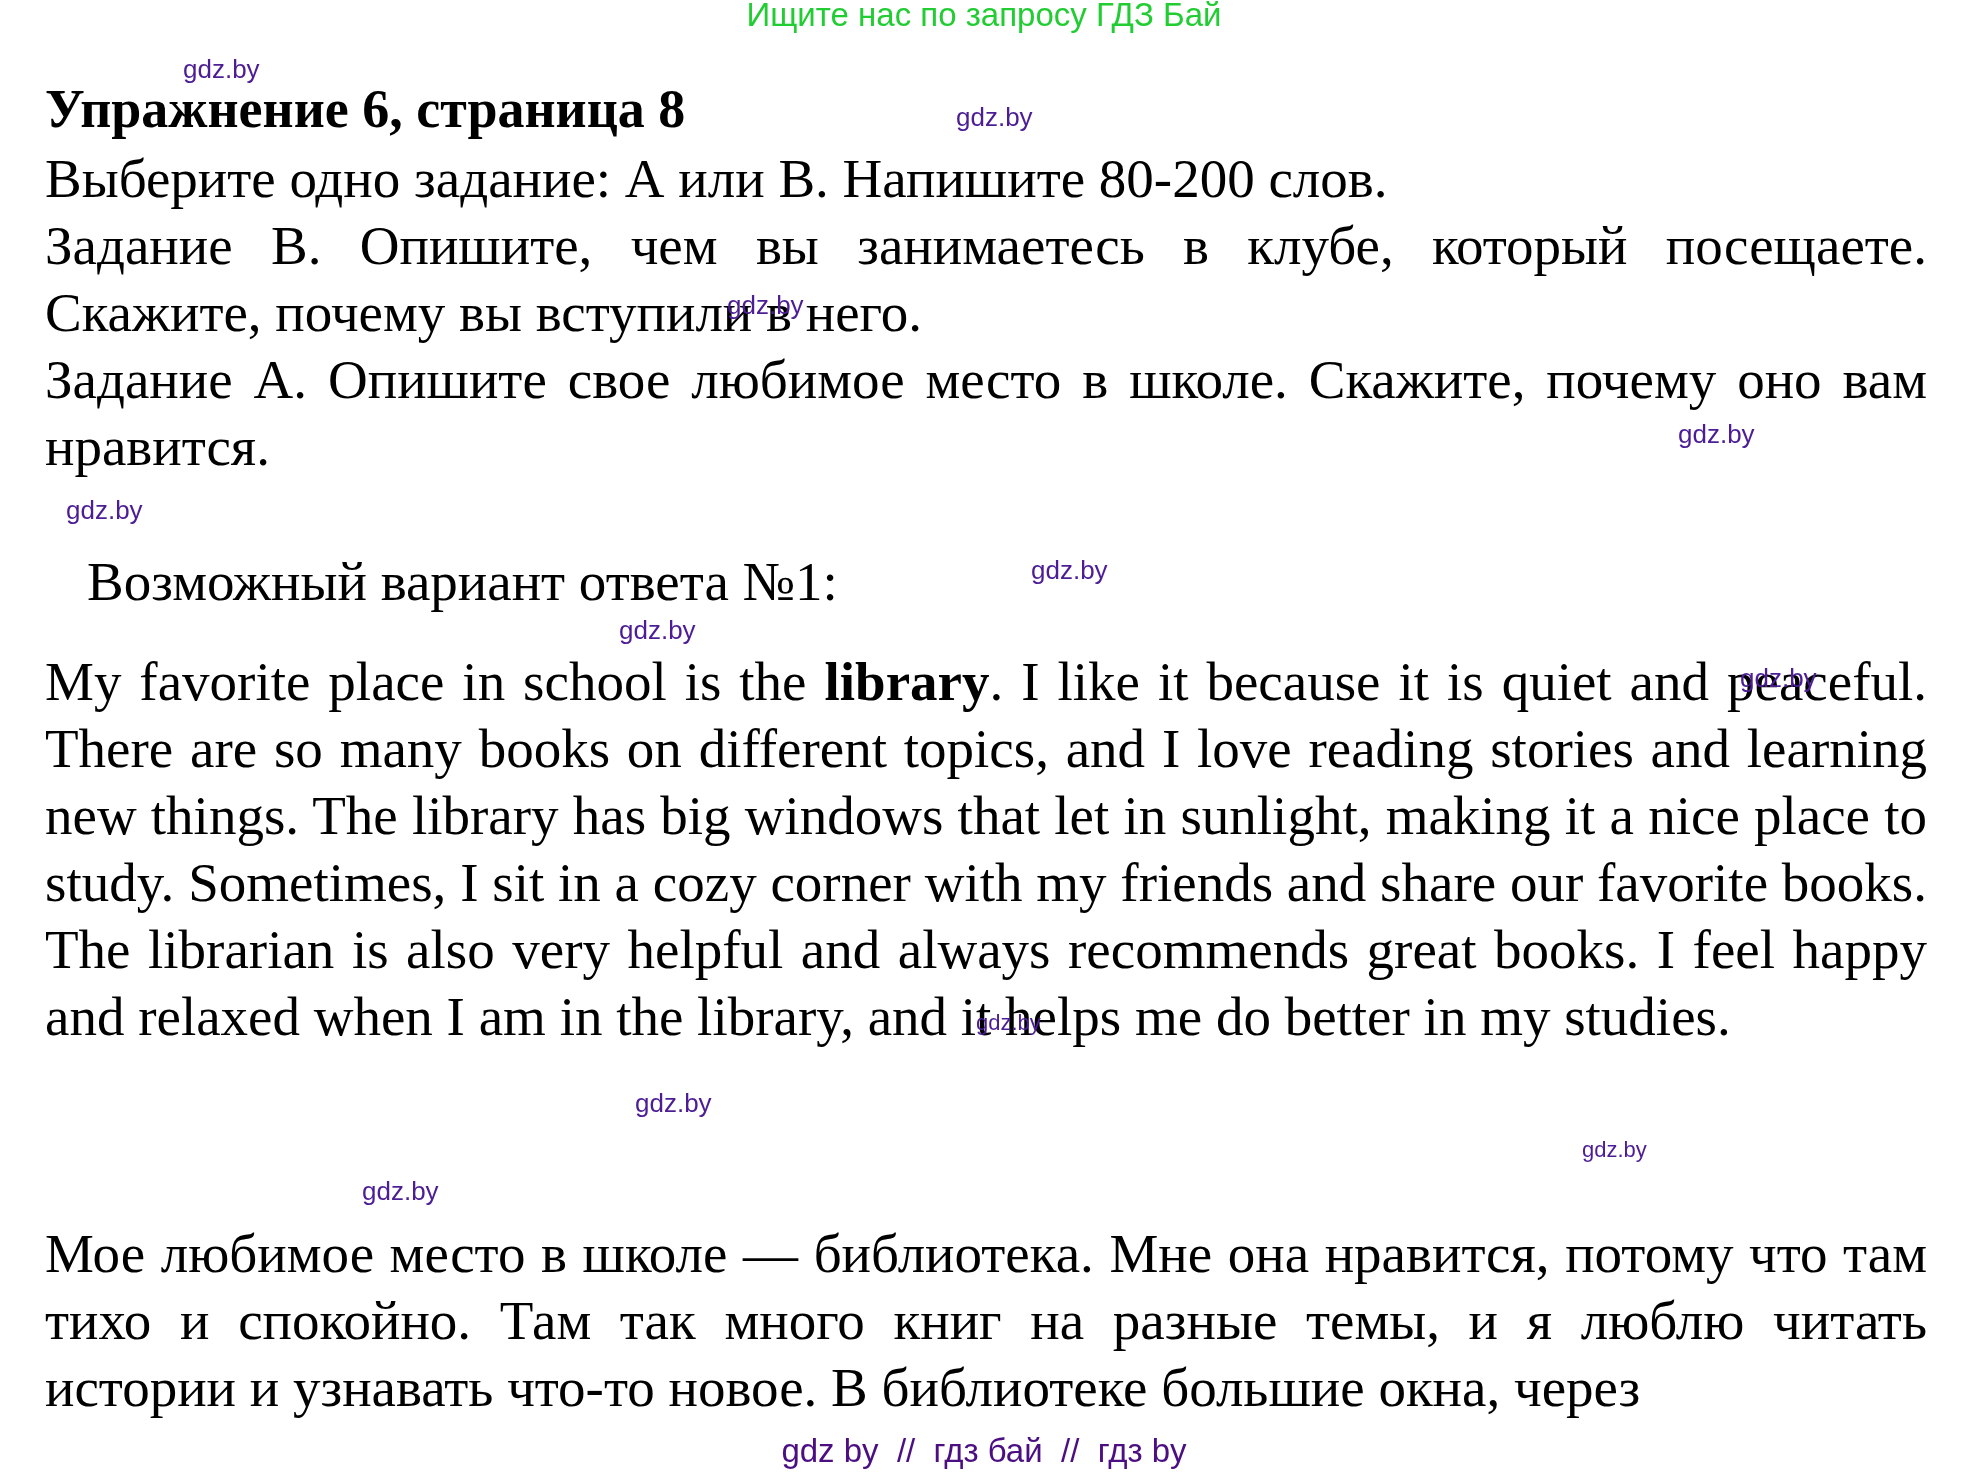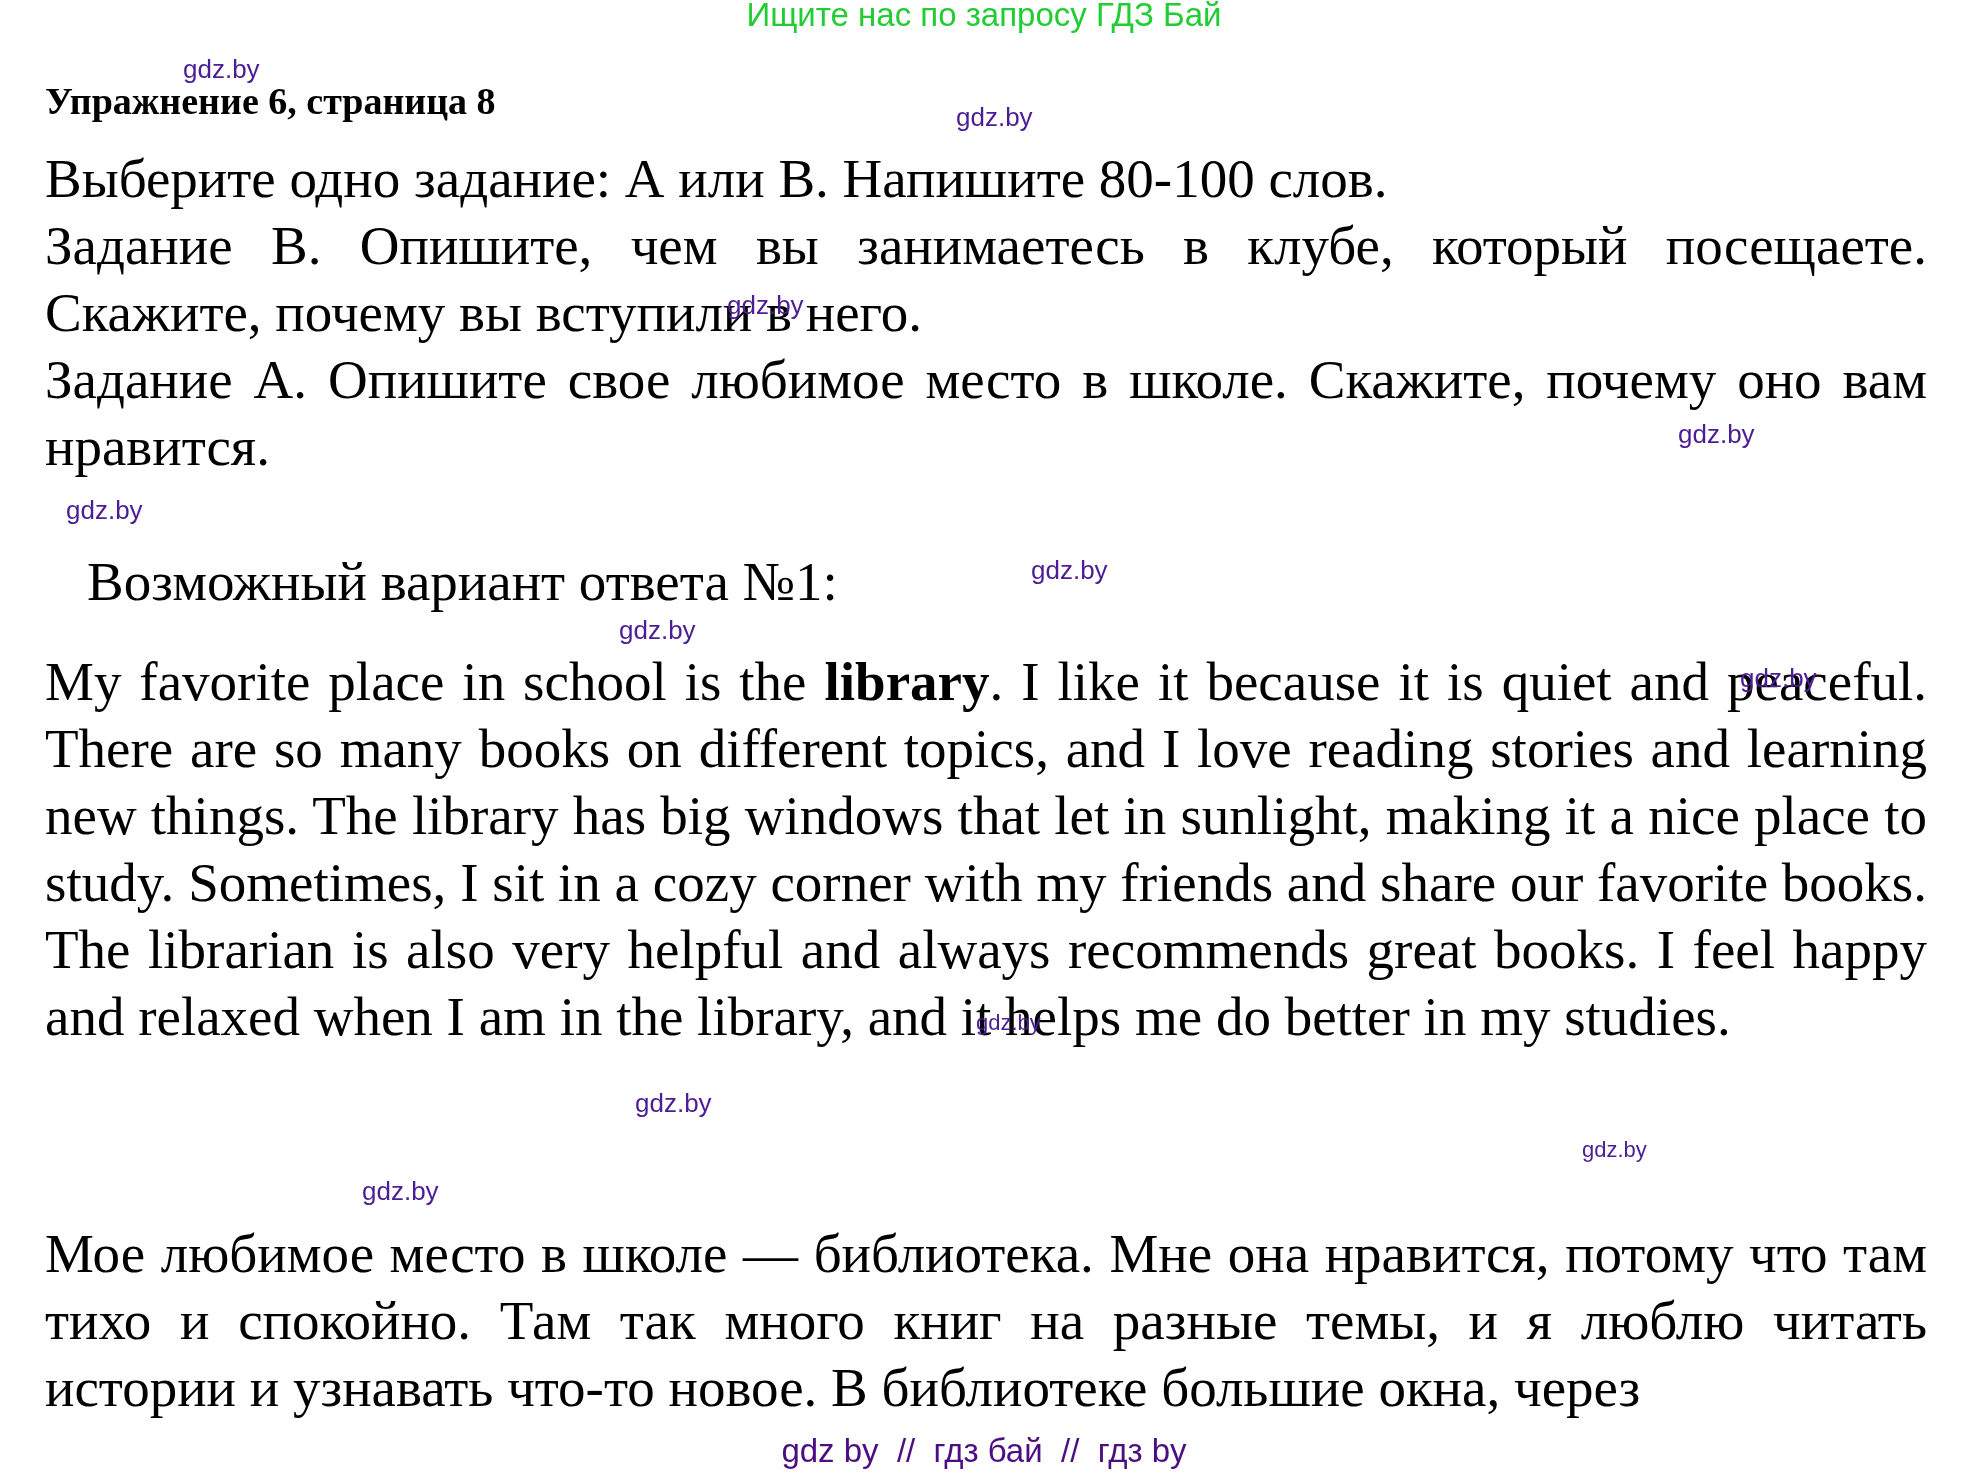--- a/index.html
+++ b/index.html
@@ -2,36 +2,36 @@
 <html><head>
 <meta charset="utf-8">
 <style>
   html, body { margin:0; padding:0; background:#ffffff; }
   body { width:1968px; height:1476px; position:relative; overflow:hidden; }
   .banner { position:absolute; top:-4px; left:0; width:1968px; text-align:center;
     font-family:"Liberation Sans", sans-serif; font-size:33px; color:#22cc33; }
   .wm { position:absolute; font-family:"Liberation Sans", sans-serif; font-size:26px; color:#4c1d95; white-space:nowrap; line-height:1; }
   .wm.small { font-size:22px; }
   .doc { position:absolute; left:45px; width:1882px; font-family:"Liberation Serif", serif; color:#000; }
-  .title { position:absolute; left:45px; top:82px; font-family:"Liberation Serif", serif; font-weight:bold; font-size:38px; color:#000; line-height:1; }
+  .title { position:absolute; left:45px; top:82px; font-family:"Liberation Serif", serif; font-weight:bold; font-size:54px; color:#000; line-height:1; }
   .para { font-size:55px; line-height:67px; margin:0; text-align:justify; }
   .para.last-left { text-align-last:left; }
   .footer { position:absolute; top:1432px; left:0; width:1968px; text-align:center;
     font-family:"Liberation Sans", sans-serif; font-size:33px; color:#4b0f82; white-space:pre; }
   b { font-weight:bold; }
 </style>
 </head>
 <body>
 
 <div class="banner">Ищите нас по запросу ГДЗ Бай</div>
 
 <div class="title">Упражнение 6, страница 8</div>
 
 <div class="doc" style="top:145px;">
-  <p class="para last-left">Выберите одно задание: А или В. Напишите 80-100 слов.</p>
+  <p class="para last-left">Выберите одно задание: А или В. Напишите 80-200 слов.</p>
   <p class="para last-left">Задание В. Опишите, чем вы занимаетесь в клубе, который посещаете. Скажите, почему вы вступили в него.</p>
   <p class="para last-left">Задание А. Опишите свое любимое место в школе. Скажите, почему оно вам нравится.</p>
 </div>
 
 <div class="doc" style="top:548px;margin-left:42px;">
   <p class="para">Возможный вариант ответа №1:</p>
 </div>
 
 <div class="doc" style="top:648px;">
   <p class="para last-left"><span>My favorite place in school is the </span><b>library</b><span>. I like it because it is quiet and peaceful. There are so many books on different topics, and I love reading stories and learning new things. The library has big windows that let in sunlight, making it a nice place to study. Sometimes, I sit in a cozy corner with my friends and share our favorite books. The librarian is also very helpful and always recommends great books. I feel happy and relaxed when I am in the library, and it helps me do better in my studies.</span></p>

